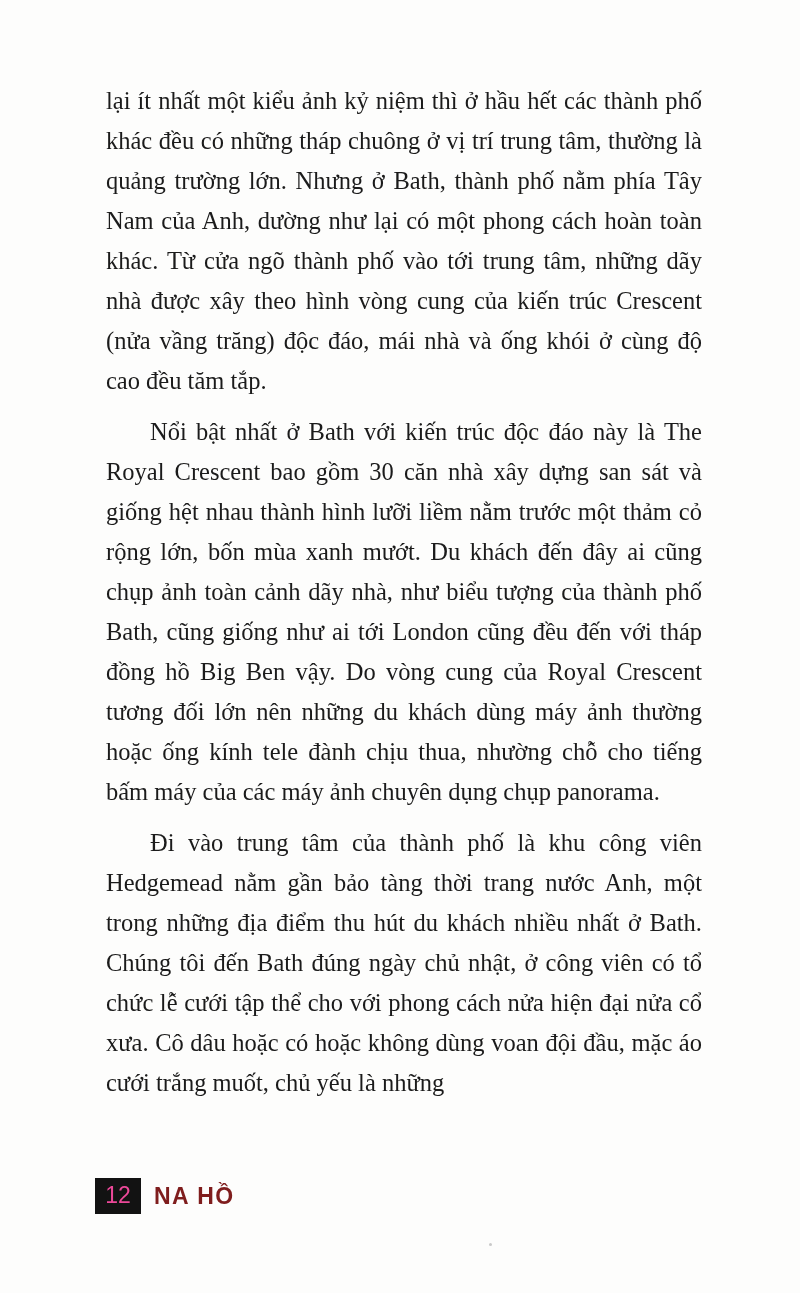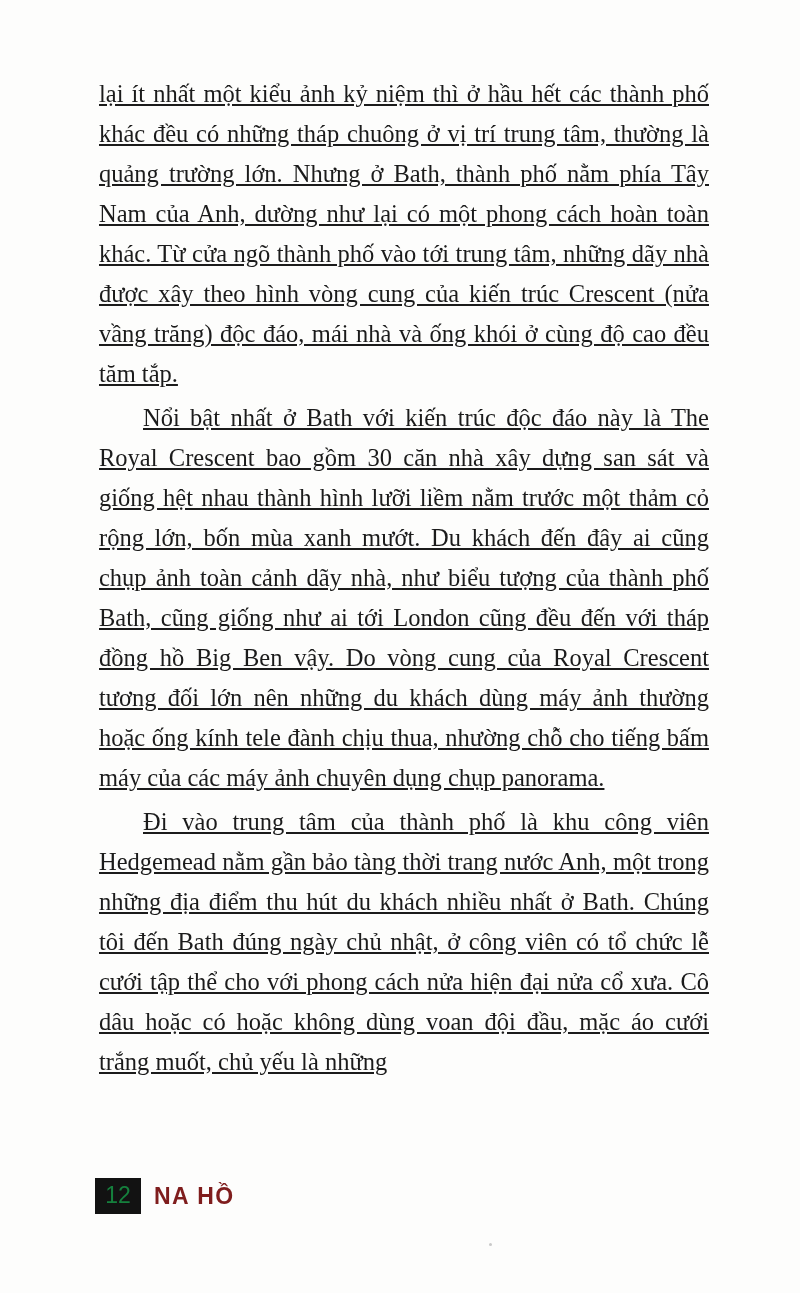--- a/index.html
+++ b/index.html
@@ -19,38 +19,37 @@
   .text-block {
     position: absolute;
     left: 95px;
     top: 70px;
     width: 618px;
     font-size: 24.5px;
     line-height: 40px;
     text-align: justify;
   }
   .text-block p {
-    margin: 4px;
+    margin: 11px;
     padding: 0;
-    text-decoration: underline;
   }
   .text-block p.indented {
     text-indent: 44px;
   }
   .footer {
     position: absolute;
     left: 95px;
     top: 1178px;
     display: flex;
     align-items: center;
     gap: 13px;
   }
   .page-number-box {
     background: #121212;
-    color: #15803d;
+    color: #ec4899;
     font-family: "Liberation Sans", sans-serif;
     font-size: 23px;
     line-height: 1;
     padding: 6px 10px 7px 10px;
     min-width: 26px;
     text-align: center;
   }
   .author-name {
     font-family: "Liberation Sans", sans-serif;
     font-weight: bold;

